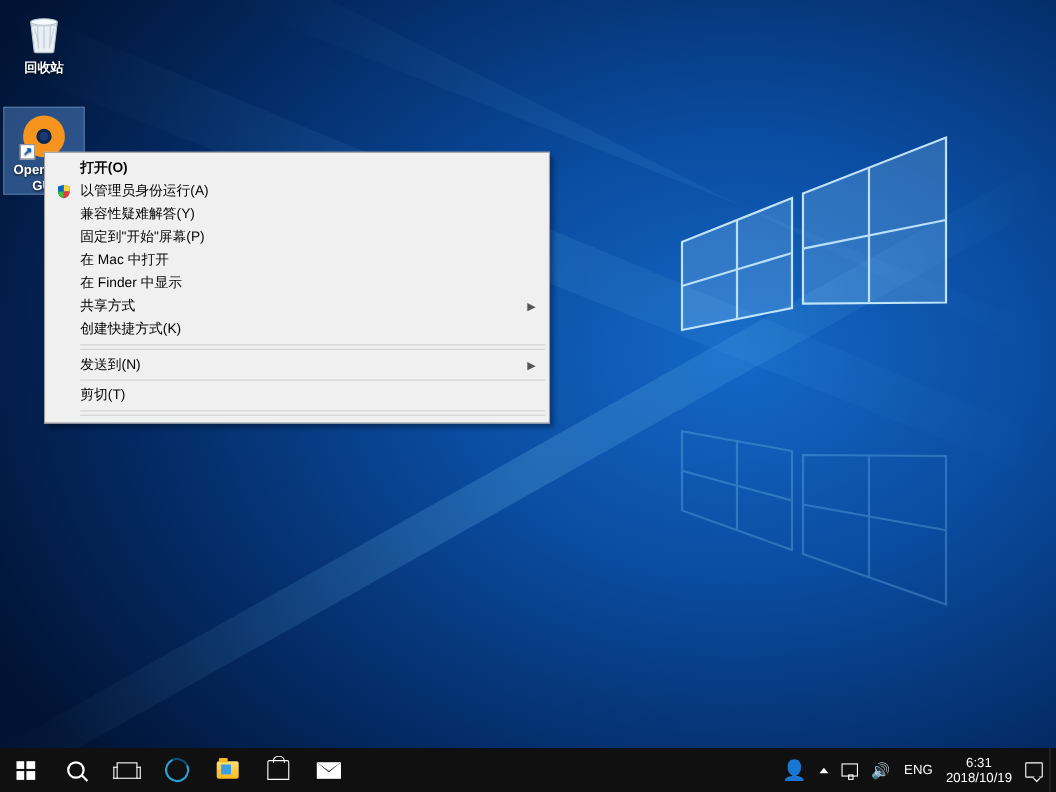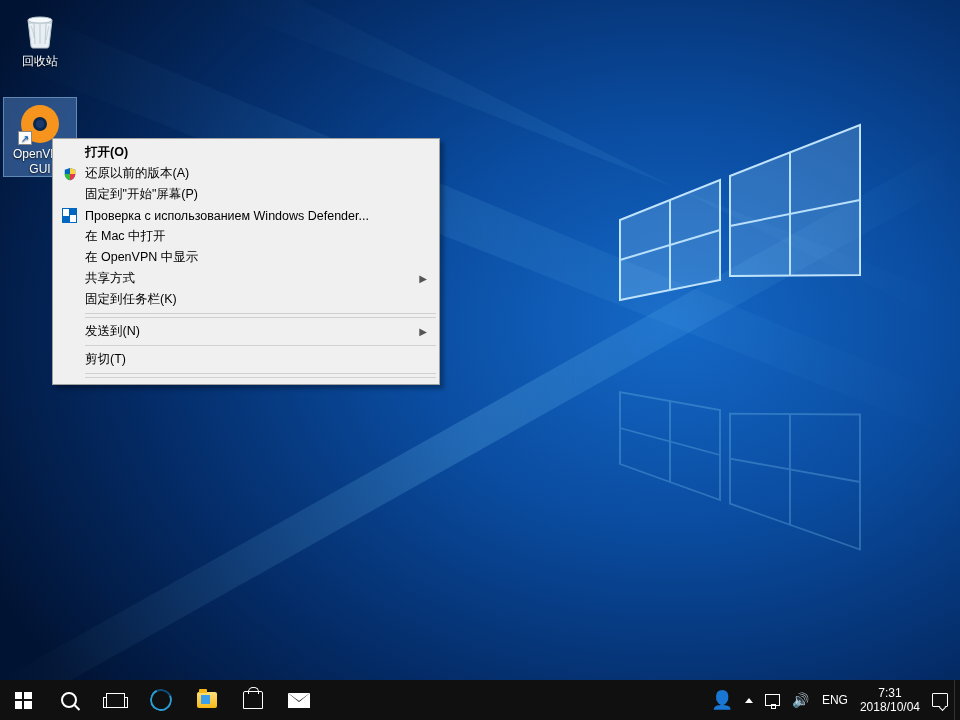--- a/index.html
+++ b/index.html
@@ -1,30 +1,30 @@
 <!DOCTYPE html>
 <html><head>
 <meta charset="utf-8">
 <style>
 *{margin:0;padding:0;box-sizing:border-box;font-family:"Segoe UI","Microsoft YaHei",sans-serif;}
 html,body{width:960px;height:720px;overflow:hidden;}
 .desktop{position:relative;width:960px;height:720px;background:#02275d;}
 .wallpaper{position:absolute;inset:0;overflow:hidden;}
 .wallpaper svg{width:100%;height:100%;display:block;}
-.icon-grid{position:absolute;top:4px;left:4px;}
+.icon-grid{position:absolute;top:4px;left:4px;font-weight:bold;}
 .d-icon{width:72px;height:78px;display:flex;flex-direction:column;align-items:center;justify-content:flex-start;color:#fff;font-size:12px;text-shadow:0 1px 2px rgba(0,0,0,.9);padding-top:4px;}
 .d-icon.sel{background:rgba(120,180,255,.35);outline:1px solid rgba(160,210,255,.6);}
 .d-icon .img{width:44px;height:44px;display:flex;align-items:center;justify-content:center;}
 .d-icon .lbl{text-align:center;line-height:1.2;margin-top:2px;}
 .recycle-bin svg{width:40px;height:40px;}
 .ovpn-img{position:relative;width:44px;height:44px;display:flex;align-items:center;justify-content:center;}
 .ovpn-circle{width:38px;height:38px;border-radius:50%;background:#f7941d;display:flex;align-items:center;justify-content:center;}
 .ovpn-hole{width:14px;height:14px;border-radius:50%;background:#1a3a6e;border:3px solid #0b274f;}
 .shortcut-arrow{position:absolute;left:0;bottom:0;width:14px;height:14px;background:#fff;border:1px solid #888;display:flex;align-items:center;justify-content:center;font-size:10px;color:#0060c0;}
-.context-menu{position:absolute;left:40px;top:138px;width:388px;background:#f0f0f0;border:1px solid #a0a0a0;box-shadow:4px 4px 4px rgba(0,0,0,.3);padding:3px 2px;font-size:12.5px;color:#000;margin-left:12px;}
+.context-menu{position:absolute;left:40px;top:138px;width:460px;background:#f0f0f0;border:1px solid #a0a0a0;box-shadow:4px 4px 4px rgba(0,0,0,.3);padding:3px 2px;font-size:12.5px;color:#000;}
 .cm-item{height:21px;display:flex;align-items:center;padding-left:30px;position:relative;cursor:default;}
 .cm-item.bold{font-weight:600;}
 .cm-sep{height:1px;background:#d0d0d0;margin:3px 1px 3px 30px;}
 .cm-ico{position:absolute;left:6px;top:2px;width:17px;height:17px;display:flex;align-items:center;justify-content:center;}
 .shield-uac{width:14px;height:14px;}
 .shield-def{width:15px;height:15px;background:#fff;border:1px solid #0067c0;}
 .shield-def::before{content:"";display:block;width:100%;height:100%;background:conic-gradient(#0067c0 0 25%,#fff 0 50%,#0067c0 0 75%,#fff 0);}
 .cm-arrow{position:absolute;right:10px;font-size:10px;color:#555;}
 .taskbar{position:absolute;bottom:0;left:0;right:0;height:40px;background:#101010;display:flex;align-items:center;color:#fff;}
 .tb-btn{width:46px;height:40px;display:flex;align-items:center;justify-content:center;}
@@ -140,43 +140,40 @@
       </div>
     <div class="cm-item">
       <span class="cm-ico">
         <svg class="shield-uac" viewBox="0 0 16 16">
             <path d="M8 1 L14 3 V8 C14 12 11 14.5 8 15 C5 14.5 2 12 2 8 V3 Z" fill="#0067c0"></path>
             <path d="M8 1 L14 3 V8 L8 8 Z" fill="#ffd43b"></path>
             <path d="M2 8 L8 8 L8 15 C5 14.5 2 12 2 8 Z" fill="#3bbd3b"></path>
             <path d="M8 8 L14 8 C14 12 11 14.5 8 15 Z" fill="#e63946"></path>
           </svg>
       </span>
-      <span>还原以前的版本(A)</span>
-    </div>
+      <span>以管理员身份运行(A)</span>
+    </div>
+    <div class="cm-item">
+        <span>兼容性疑难解答(Y)</span>
+      </div>
     <div class="cm-item">
         <span>固定到"开始"屏幕(P)</span>
       </div>
     <div class="cm-item">
-      <span class="cm-ico">
-          <div class="shield-def"></div>
-        </span>
-      <span>Проверка с использованием Windows Defender...</span>
-    </div>
-    <div class="cm-item">
         <span>在 Mac 中打开</span>
       </div>
     <div class="cm-item">
-        <span>在 OpenVPN 中显示</span>
+        <span>在 Finder 中显示</span>
       </div>
     <div class="cm-item">
         <span>共享方式</span>
         <span class="cm-arrow">▶</span>
       </div>
     <div class="cm-item">
-        <span>固定到任务栏(K)</span>
+        <span>创建快捷方式(K)</span>
       </div>
     <div class="cm-sep"></div>
     <div class="cm-sep"></div>
     <div class="cm-item">
         <span>发送到(N)</span>
         <span class="cm-arrow">▶</span>
       </div>
     <div class="cm-sep"></div>
     <div class="cm-item">
         <span>剪切(T)</span>
@@ -223,22 +220,22 @@
       <div class="t">
           <div class="net-ico"></div>
         </div>
       <div class="t">
           <span class="vol-ico">🔊</span>
         </div>
       <div class="t">
           <span>ENG</span>
         </div>
       <div class="t clock">
-        <span>7:31</span>
-        <span>2018/10/04</span>
+        <span>6:31</span>
+        <span>2018/10/19</span>
       </div>
       <div class="t">
           <div class="notif-ico"></div>
         </div>
       <div style="width:6px;height:40px;border-left:1px solid #333;"></div>
     </div>
   </div>
 </div>
 
 </body></html>

